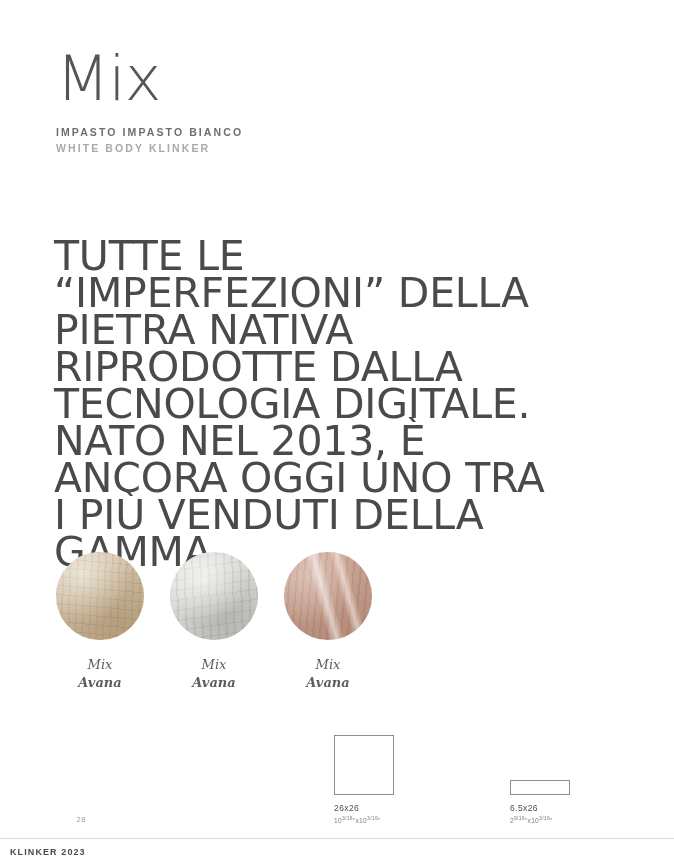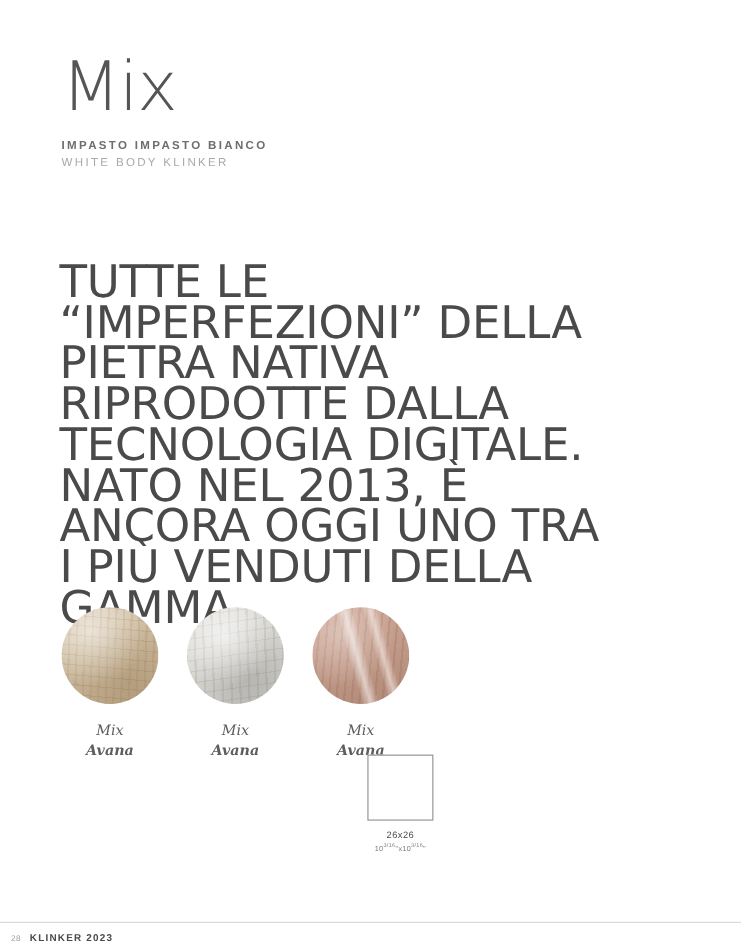--- a/index.html
+++ b/index.html
@@ -42,21 +42,21 @@
     margin: 16px 0 0 0;
     font-size: 10.5px;
     letter-spacing: 2.1px;
     font-weight: 700;
     color: #6e6e6e;
   }
   .subtitle-en {
     margin: 4px 0 0 0;
     font-size: 10.5px;
     letter-spacing: 2.1px;
-    font-weight: 400;
+    font-weight: 700;
     color: #a9a9a9;
   }
 
   
   .headline {
     position: absolute;
     left: 54px;
     top: 238px;
     width: 500px;
     font-family: "DejaVu Sans", sans-serif;
@@ -140,24 +140,23 @@
     font-size: 13px;
     line-height: 18px;
     color: #5d5d5d;
   }
   .swatch-label .l2 { display: block; font-weight: bold; }
 
   
   .formats {
     position: absolute;
     left: 334px;
-    top: 704px;
+    top: 753px;
     width: 300px;
     height: 105px;
-    text-align: center;
   }
   .fmt {
     position: absolute;
     bottom: 34px;
   }
   .fmt-box {
     border: 1px solid #8d8d8d;
     background: #ffffff;
     box-sizing: border-box;
   }
@@ -197,20 +196,21 @@
     height: 1px;
     background: #d8d8d8;
   }
   .footer {
     position: absolute;
     left: 10px;
     bottom: 4px;
     display: flex;
     align-items: flex-end;
     gap: 8px;
+    flex-direction: column;
   }
   .footer-page {
     font-size: 7.5px;
     color: #9b9b9b;
     letter-spacing: 0.4px;
   }
   .footer-title {
     font-size: 9px;
     font-weight: 700;
     letter-spacing: 1.1px;
@@ -270,20 +270,27 @@
 
     <div class="fmt fmt-a">
       <div class="fmt-box"></div>
       <div class="fmt-txt" style="position:relative;margin-top:8px;">
         <p class="fmt-size">26x26</p>
         <p class="fmt-inch"><span>10</span><sup>3/16</sup><span>"x10</span><sup>3/16</sup><span>"</span></p>
       </div>
     </div>
 
 
+    <div class="fmt fmt-c">
+      <div class="fmt-box"></div>
+      <div class="fmt-txt" style="position:relative;margin-top:8px;">
+        <p class="fmt-size">6.5x26</p>
+        <p class="fmt-inch"><span>2</span><sup>9/16</sup><span>"x10</span><sup>3/16</sup><span>"</span></p>
+      </div>
+    </div>
 
   </div>
 
   <div class="footer-rule"></div>
   <div class="footer">
     <span class="footer-page">28</span>
     <span class="footer-title">KLINKER 2023</span>
   </div>
 
 </div>

